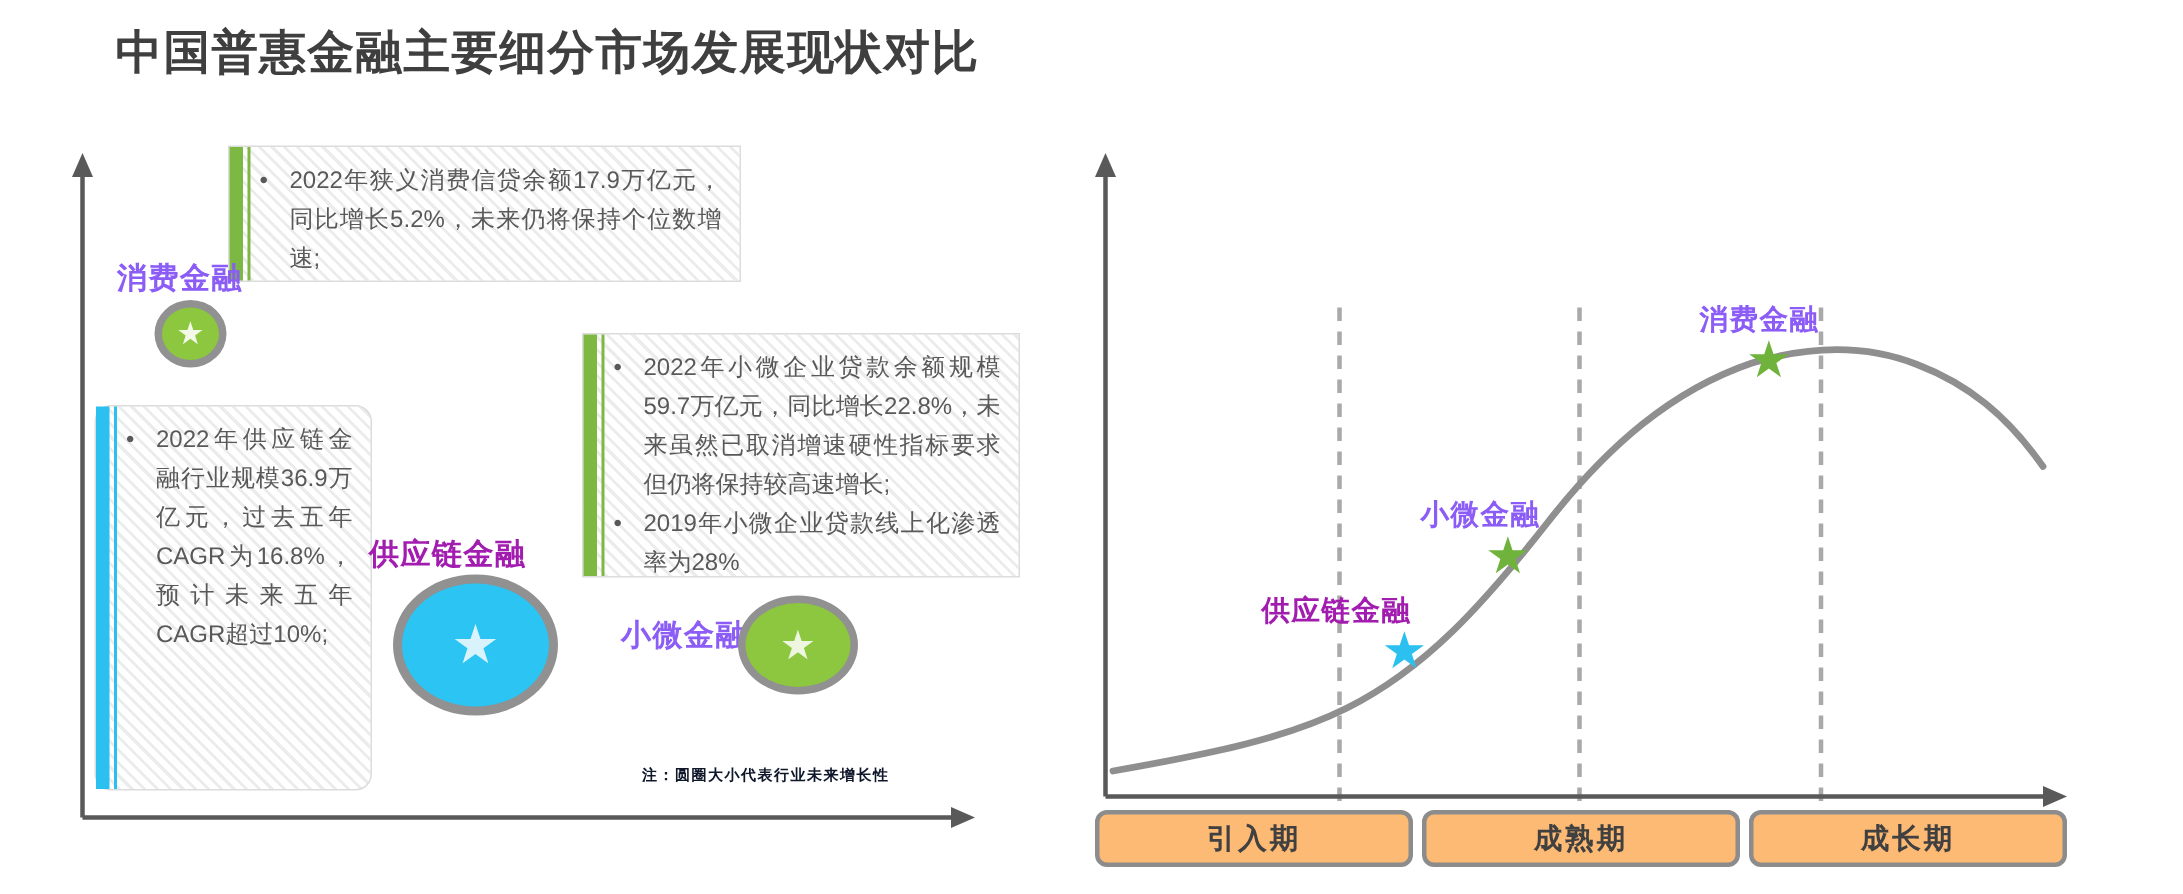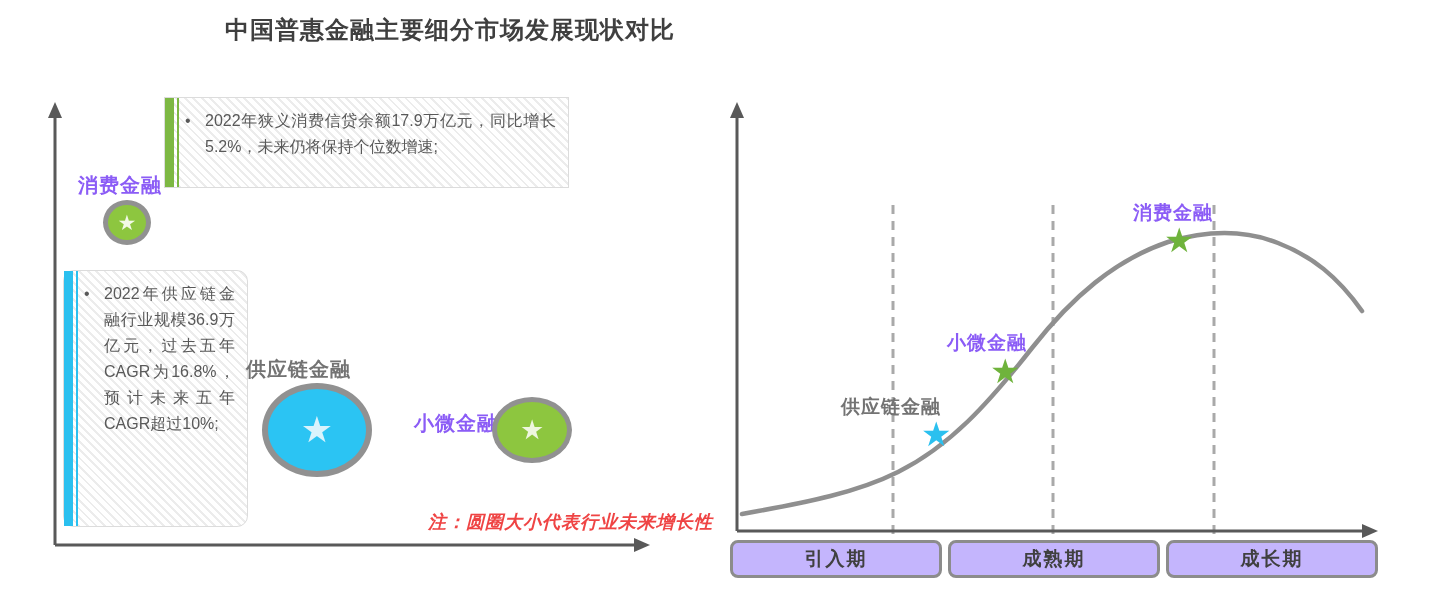--- a/index.html
+++ b/index.html
@@ -1,22 +1,22 @@
 <!DOCTYPE html>
 <html><head>
 <meta charset="utf-8">
 <style>
   html,body{margin:0;padding:0;background:#ffffff;}
   .canvas{
     position:relative;width:1455px;height:596px;background:#ffffff;overflow:hidden;
     font-family:"Liberation Sans","DejaVu Sans",sans-serif;
   }
   .title{
-    position:absolute;top:14px;margin:0;font-size:24px;font-weight:bold;
-    color:#3f3f3f;text-align:right;letter-spacing:1px;
+    position:absolute;top:14px;margin:0;font-size:31px;font-weight:bold;
+    color:#3f3f3f;text-align:center;letter-spacing:1px;
   }
   .title.left{left:55px;width:620px;}
   .title.right{left:755px;width:620px;}
 
   svg.layer{position:absolute;left:0;top:0;overflow:visible;}
 
   
   .tbox{
     position:absolute;box-sizing:border-box;
     background:repeating-linear-gradient(45deg,#ffffff 0 4px,#ececec 4px 6px);
@@ -26,66 +26,72 @@
   .tbox::before{content:"";position:absolute;left:0;top:0;bottom:0;width:9px;}
   .tbox::after{content:"";position:absolute;left:12px;top:0;bottom:0;width:2px;}
   .tbox.green::before,.tbox.green::after{background:#7db843;}
   .tbox.blue::before,.tbox.blue::after{background:#2bc0ef;}
   .tbox ul{list-style:none;margin:0;padding:10px 12px 8px 40px;}
   .tbox li{position:relative;font-size:16px;line-height:1.62;text-align:justify;}
   .tbox li::before{content:"\2022";position:absolute;left:-20px;top:0;color:#595959;}
 
   .seg-label{position:absolute;font-weight:bold;font-size:20px;letter-spacing:1px;white-space:nowrap;}
   .seg-label.green{color:#8b5cf6;}
-  .seg-label.cyan{color:#737373;}
+  .seg-label.cyan{color:#a21caf;}
 
   .bubble{
     position:absolute;box-sizing:border-box;border-radius:50%;
     border:5px solid #919191;display:flex;align-items:center;justify-content:center;
   }
   .bubble.green{background:#8dc63f;}
   .bubble.blue{background:#2bc4f3;border-width:6px;}
   .bubble .star{line-height:1;}
 
-  .note{position:absolute;font-size:18px;font-weight:bold;color:#ef4444;letter-spacing:1px;font-style:italic;}
+  .note{position:absolute;font-size:10px;font-weight:bold;color:#0f172a;letter-spacing:1px;}
 
   .curve-star{position:absolute;line-height:1;font-size:34px;}
   .curve-star.cyan{color:#2bc0ef;}
   .curve-star.green{color:#6fb33c;}
 
   .stages{
     position:absolute;left:730px;top:540px;width:648px;height:38px;
     display:flex;gap:6px;
   }
   .stage{
-    flex:1;box-sizing:border-box;background:#c4b5fd;border:3px solid #8c8c8c;
+    flex:1;box-sizing:border-box;background:#fdba74;border:3px solid #8c8c8c;
     border-radius:8px;display:flex;align-items:center;justify-content:center;
     font-size:19px;font-weight:bold;color:#404040;letter-spacing:2px;
   }
 </style>
 </head>
 <body>
 
 <div class="canvas">
 
   <h1 class="title left">中国普惠金融主要细分市场发展现状对比</h1>
 
   <svg class="layer" width="1455" height="596">
     <line x1="55" y1="112" x2="55" y2="545" stroke="#595959" stroke-width="3"></line>
     <polygon points="55,102 48,118 62,118" fill="#595959"></polygon>
     <line x1="55" y1="545" x2="640" y2="545" stroke="#595959" stroke-width="3"></line>
     <polygon points="650,545 634,538 634,552" fill="#595959"></polygon>
   </svg>
 
-  <div class="tbox green" style="left:164px;top:97px;width:405px;height:91px;">
+  <div class="tbox green" style="left:152px;top:97px;width:342px;height:91px;">
     <ul>
       <li>2022年狭义消费信贷余额17.9万亿元，同比增长5.2%，未来仍将保持个位数增速;</li>
     </ul>
   </div>
 
+  <div class="tbox green" style="left:388px;top:222px;width:292px;height:163px;">
+    <ul>
+      <li>2022年小微企业贷款余额规模59.7万亿元，同比增长22.8%，未来虽然已取消增速硬性指标要求但仍将保持较高速增长;</li>
+      <li>2019年小微企业贷款线上化渗透率为28%</li>
+    </ul>
+  </div>
 
   <div class="tbox blue" style="left:63px;top:270px;width:185px;height:257px;border-radius:11px;">
     <ul>
       <li>2022年供应链金融行业规模36.9万亿元，过去五年CAGR为16.8%，预计未来五年CAGR超过10%;</li>
     </ul>
   </div>
 
   <div class="seg-label green" style="left:78px;top:172px;">消费金融</div>
   <div class="bubble green" style="left:103px;top:200px;width:48px;height:45px;">
     <span class="star" style="font-size:21px;color:#f2f9e6;">★</span>

